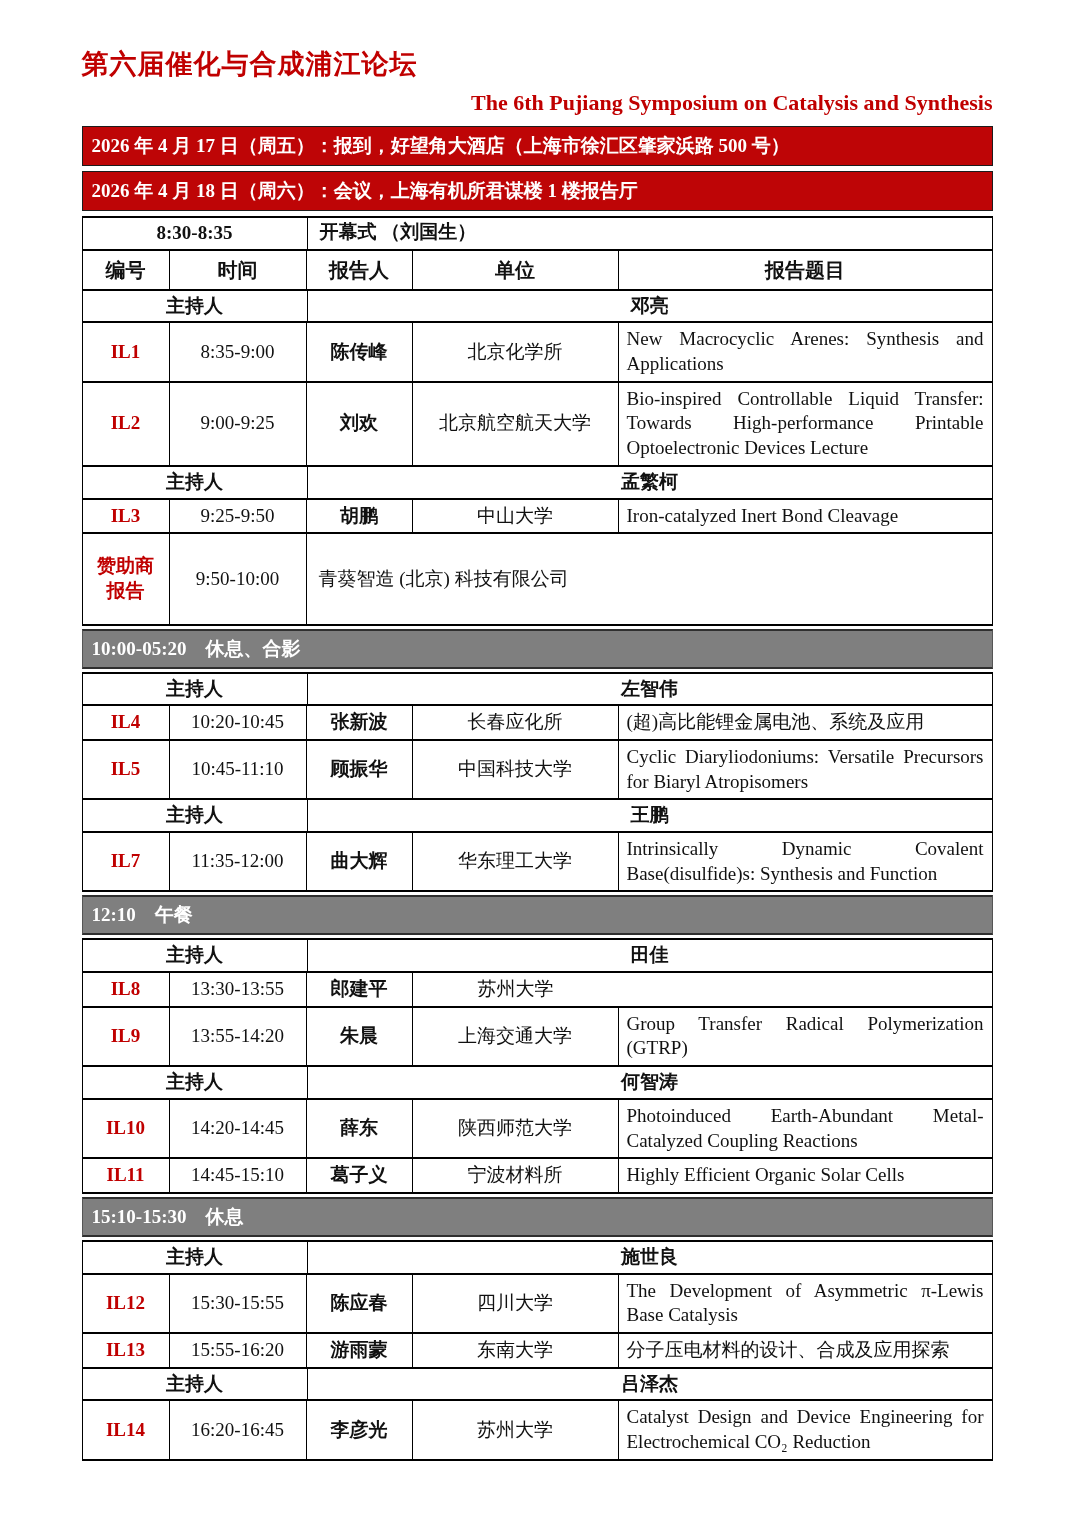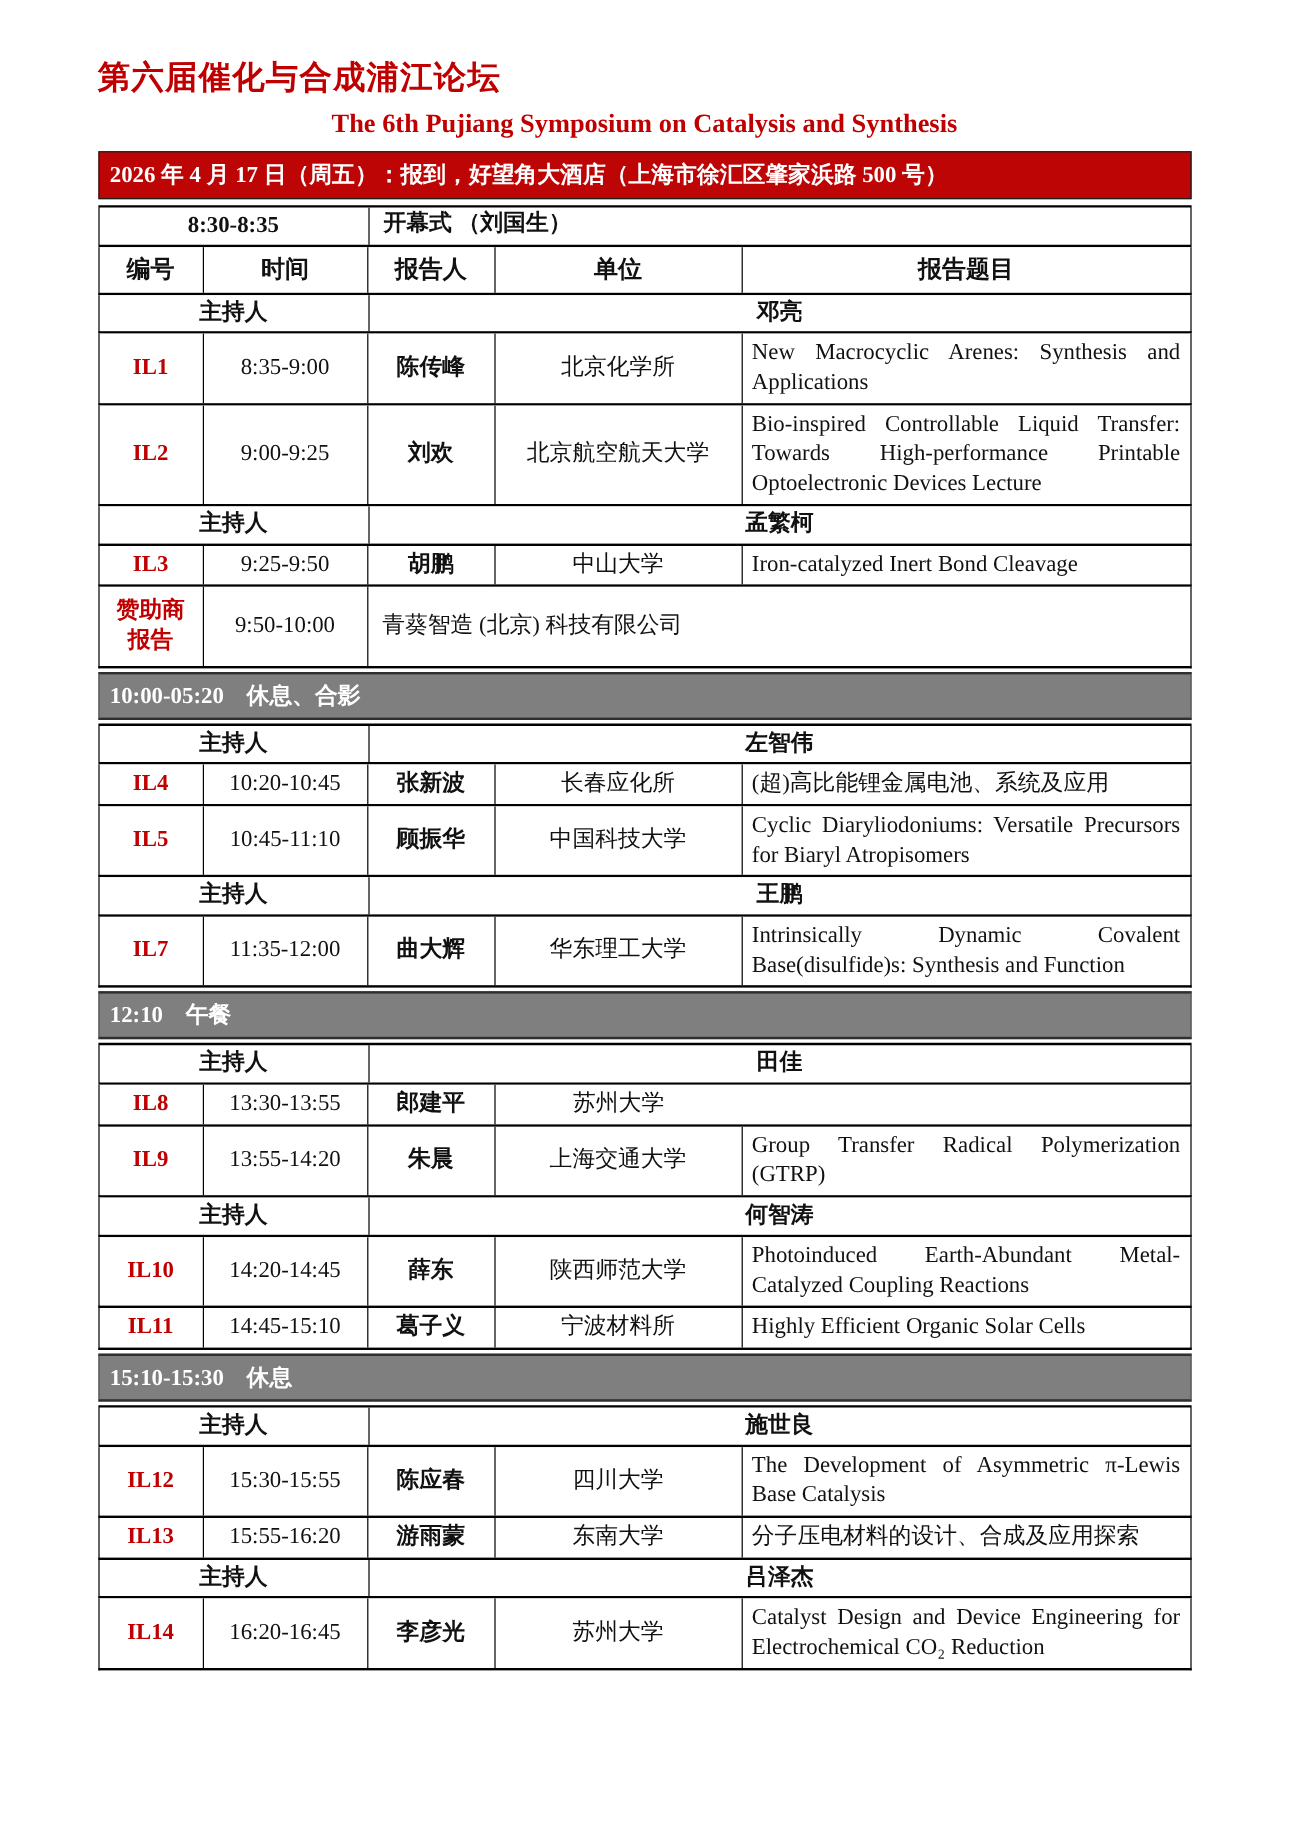--- a/index.html
+++ b/index.html
@@ -13,21 +13,21 @@
     width:1074px;height:1520px;overflow:hidden;background:#fff;
     font-family:"Liberation Serif","DejaVu Serif",serif;
     color:#111;
   }
   .sheet{width:911px;margin:0 auto;}
   h1.title{
     margin:46px 0 8px;text-align:left;
     font-size:27px;font-weight:bold;color:var(--red);letter-spacing:1px;
   }
   h2.subtitle{
-    margin:0 0 10px;text-align:center;
+    margin:0 0 10px;text-align:right;
     font-size:22px;font-weight:bold;color:var(--red);
   }
   .banner{
     background:var(--banner-red);
     border:1px solid #1c1c1c;
     color:#fff;font-weight:bold;font-size:19px;
     padding:6px 9px;margin-bottom:5px;
     white-space:pre-wrap;
   }
   .break-banner{
@@ -59,34 +59,35 @@
   .w-aff{width:206px;}
   .w-title{flex:1;}
   .w-hostlabel{width:225px;}
   .w-rest{flex:1;}
   .cell.header{font-weight:bold;font-size:20px;padding:6px 2px;}
   .cell.id{color:var(--red);font-weight:bold;}
   .cell.speaker{font-weight:bold;}
   .cell.hostlabel,.cell.hostname{font-weight:bold;padding:3px 2px;}
   .cell.opening-time{font-weight:bold;padding:3px 2px;}
   .cell.opening{font-weight:bold;justify-content:flex-start;text-align:left;padding:0 2px 3px 12px;}
-  .cell.sponsor-label{color:var(--red);font-weight:bold;padding:8px 6px;line-height:1.3;}
+  .cell.sponsor-label{color:var(--red);font-weight:bold;padding:20px 6px;line-height:1.3;}
   .cell.sponsor-text{justify-content:flex-start;text-align:left;padding-left:12px;}
   .cell.title{
     display:block;text-align:justify;text-justify:inter-word;
     padding:4px 8px;align-self:center;
   }
 </style>
 </head>
 <body>
 
 <div class="sheet">
   <h1 class="title">第六届催化与合成浦江论坛</h1>
   <h2 class="subtitle">The 6th Pujiang Symposium on Catalysis and Synthesis</h2>
   <div class="banner">2026 年 4 月 17 日（周五）：报到，好望角大酒店（上海市徐汇区肇家浜路 500 号）</div>
+  <div class="banner">2026 年 4 月 18 日（周六）：会议，上海有机所君谋楼 1 楼报告厅</div>
   <div id="schedule">
       <div class="trow bt">
         <div class="cell w-hostlabel opening-time">8:30-8:35</div>
         <div class="cell w-rest opening">开幕式 （刘国生）</div>
       </div>
       <div class="trow">
         <div class="cell w-id header">编号</div>
         <div class="cell w-time header">时间</div>
         <div class="cell w-sp header">报告人</div>
         <div class="cell w-aff header">单位</div>

